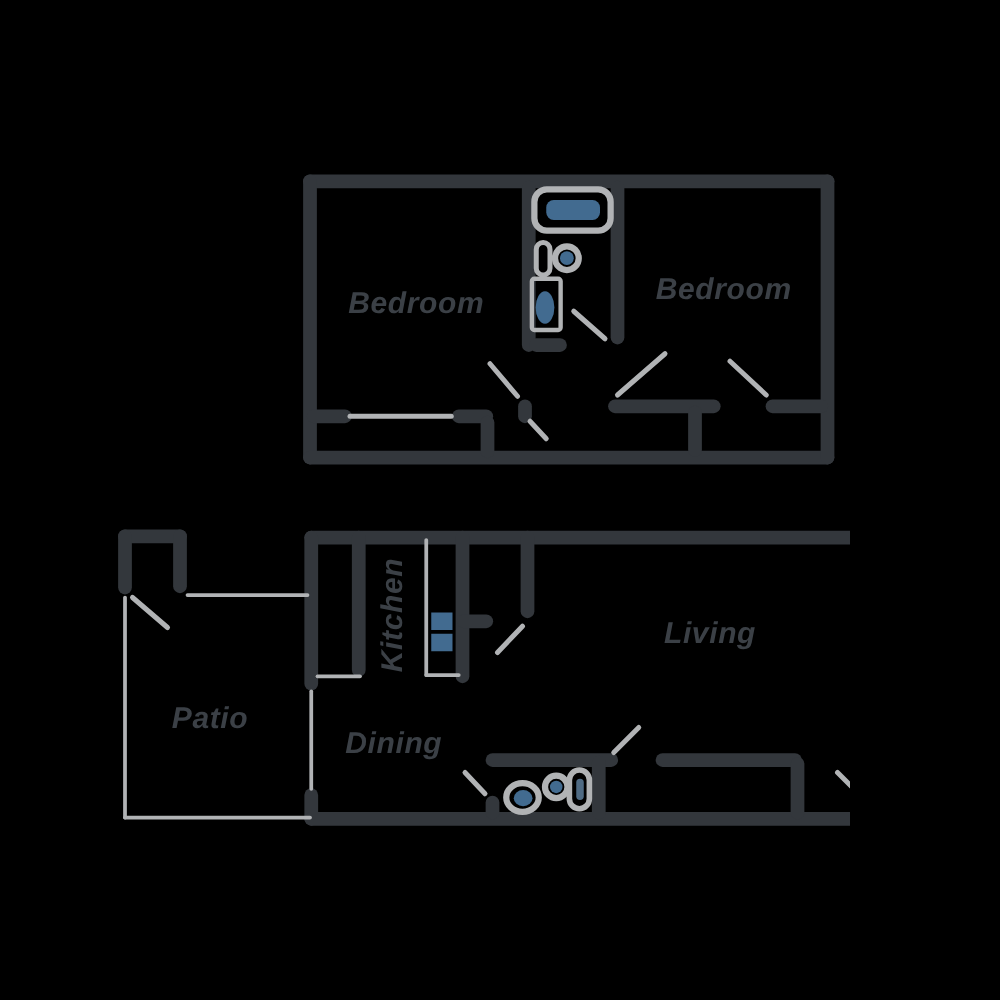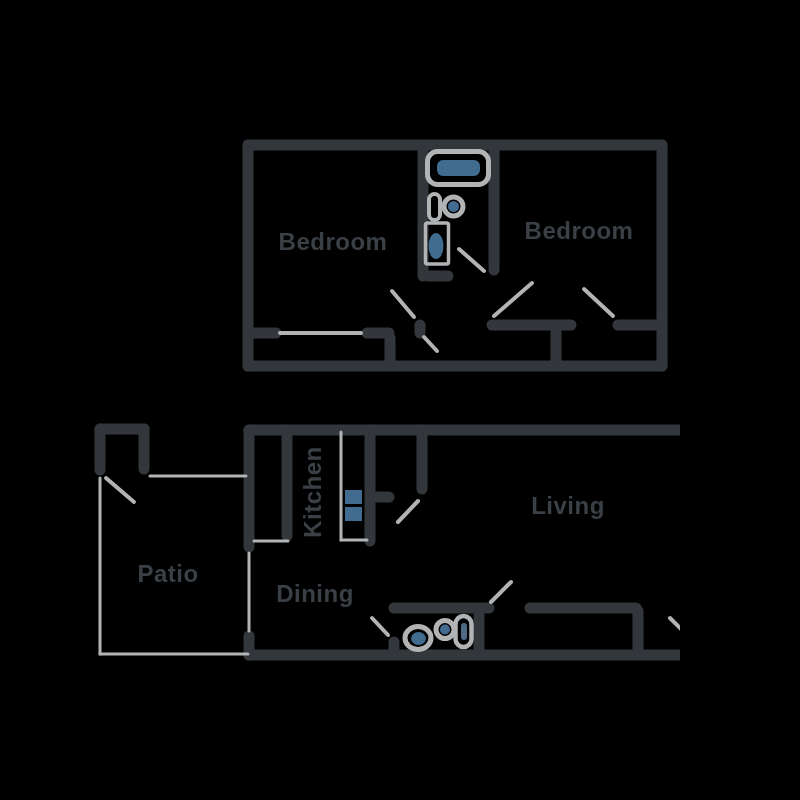--- a/index.html
+++ b/index.html
@@ -1,20 +1,20 @@
 <!DOCTYPE html>
 <html style="--bg: #000000; --wall: #33373c; --label: #3b4046; --light: #b1b3b5; --blue: #426b90; --blue_muted: #4f6b84;"><head>
 <meta charset="utf-8">
 <style>
   :root{
     --bg:#000000; --wall:#33373c; --label:#3b4046; --light:#b1b3b5;
     --blue:#426b90; --blue_muted:#4f6b84;
   }
   html,body{margin:0;padding:0;background:var(--bg);}
-  .stage{width:680px;height:800px;background:var(--bg);position:relative;overflow:hidden;}
+  .stage{width:680px;height:800px;background:var(--bg);position:relative;overflow:hidden;font-style:italic;}
   svg{display:block;}
   .wall{stroke:var(--wall);stroke-width:11;stroke-linecap:round;fill:none;}
   .light{stroke:var(--light);stroke-width:4;stroke-linecap:round;fill:none;}
   .thin{stroke-width:3;}
   .ring{stroke:var(--light);fill:#000;}
   .ring-open{stroke:var(--light);fill:none;}
   .blue-fill{fill:var(--blue);stroke:none;}
   .blue-muted-fill{fill:var(--blue_muted);stroke:none;}
   .label{font-family:"Liberation Sans","DejaVu Sans",sans-serif;font-weight:700;
          font-size:24px;fill:var(--label);letter-spacing:0.5px;text-anchor:middle;}

